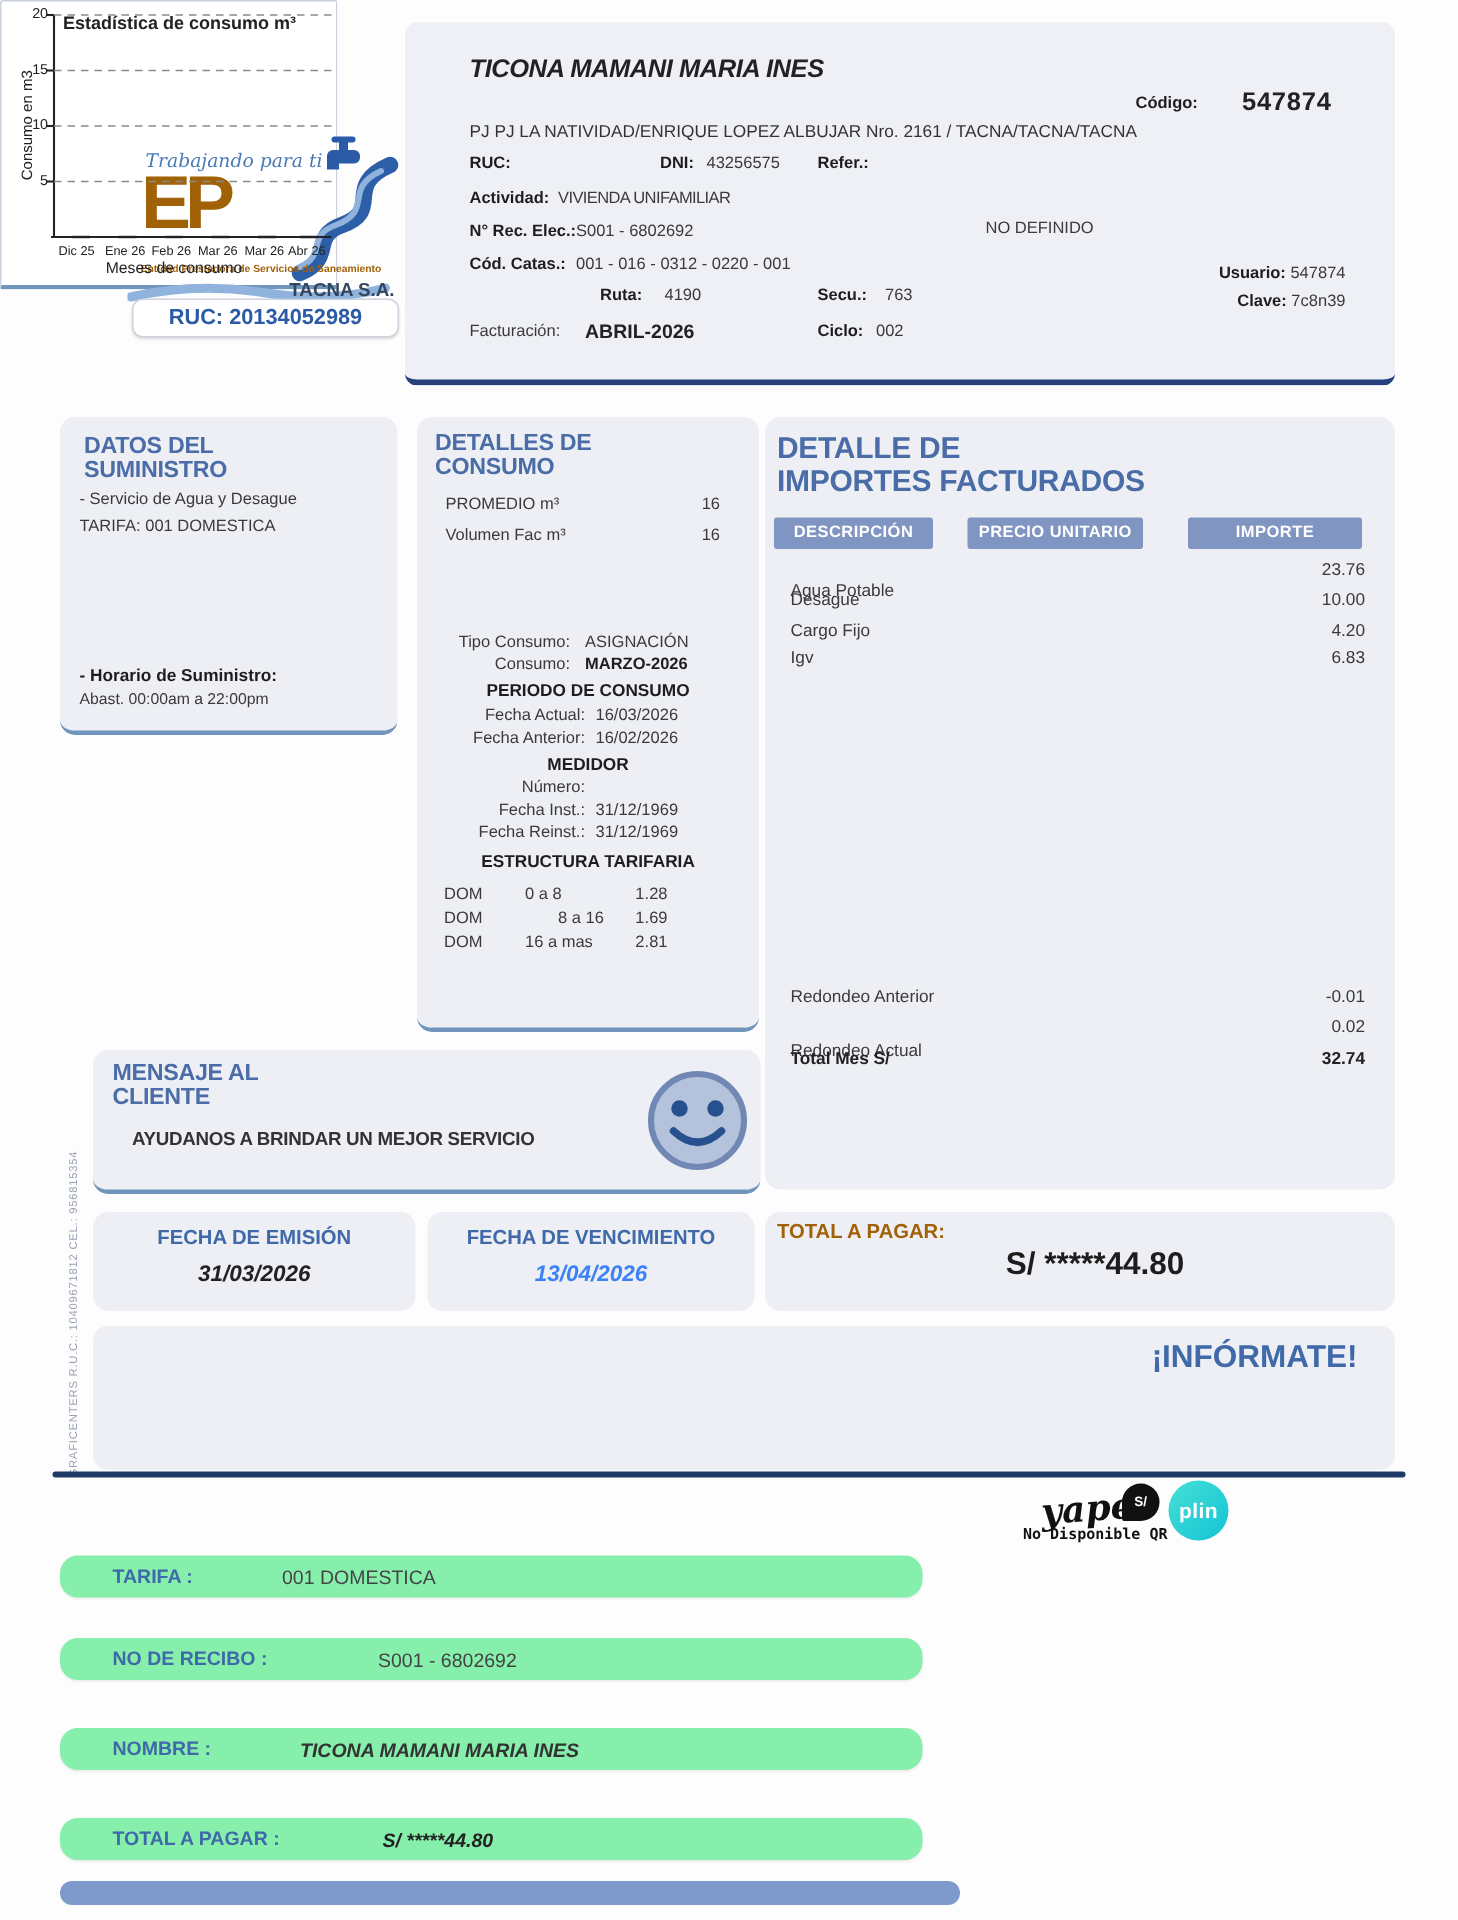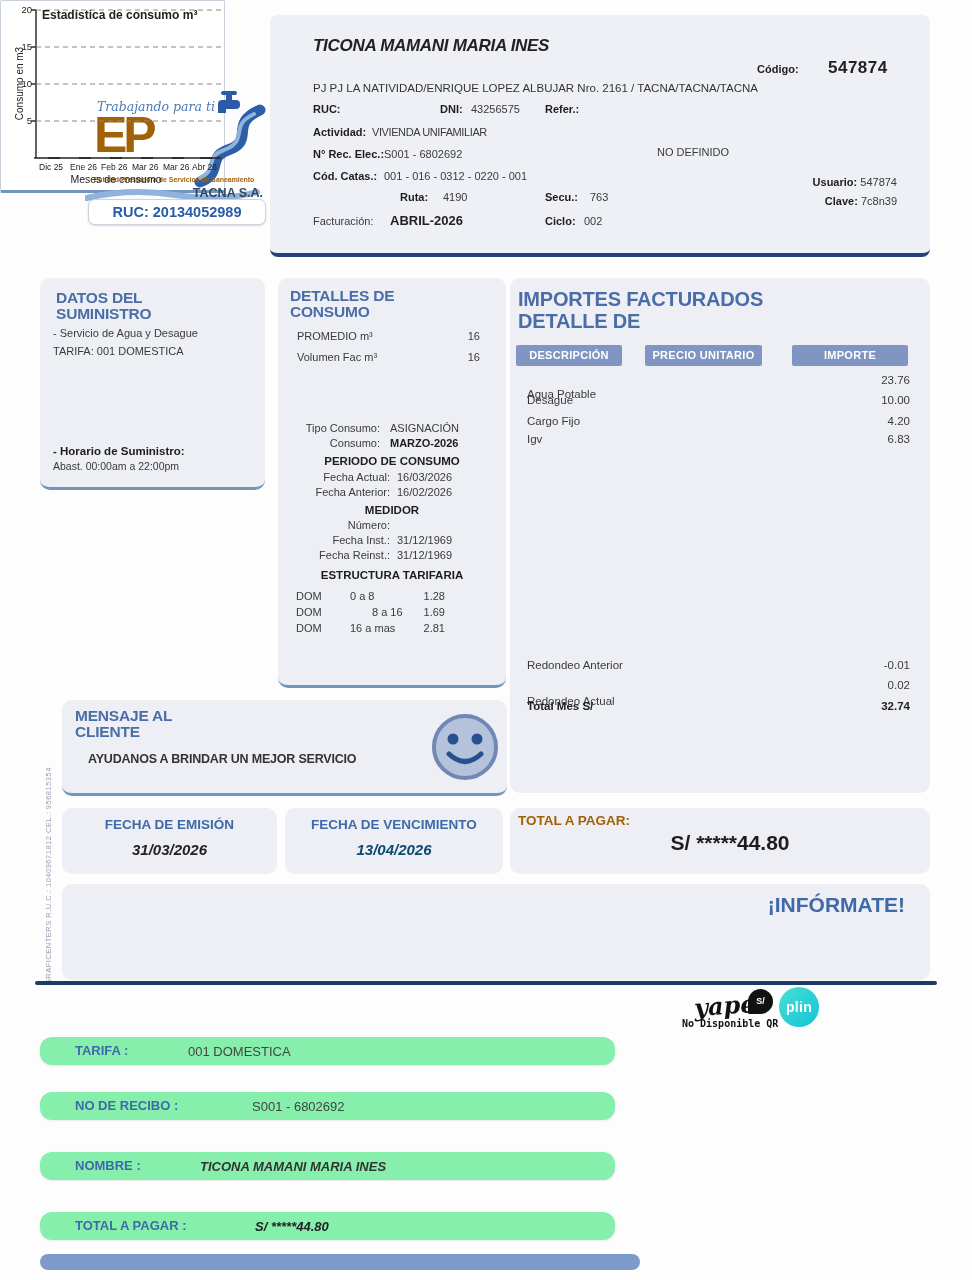--- a/index.html
+++ b/index.html
@@ -182,22 +182,22 @@
   <div class="abs val sm right" style="left:400px;top:590px;width:45px;">1.28</div>
   <div class="abs val sm" style="left:296px;top:606px;">DOM</div>
   <div class="abs val sm" style="left:350px;top:606px;margin-left:22px;">8 a 16</div>
   <div class="abs val sm right" style="left:400px;top:606px;width:45px;">1.69</div>
   <div class="abs val sm" style="left:296px;top:622px;">DOM</div>
   <div class="abs val sm" style="left:350px;top:622px;">16 a mas</div>
   <div class="abs val sm right" style="left:400px;top:622px;width:45px;">2.81</div>
 
   <div class="panel" style="left:510px;top:278px;width:420px;height:515px;"></div>
   <div class="abs stitle" style="left:518px;top:288px;font-size:20px;line-height:1.1;">
+    <div>DETALLE DE</div>
     <div>IMPORTES FACTURADOS</div>
-    <div>DETALLE DE</div>
   </div>
   <div class="chip" style="left:516px;top:345px;width:106px;">DESCRIPCIÓN</div>
   <div class="chip" style="left:645px;top:345px;width:117px;">PRECIO UNITARIO</div>
   <div class="chip" style="left:792px;top:345px;width:116px;">IMPORTE</div>
 
   <div class="irow-l" style="left:527px;top:388px;">Agua Potable</div>
   <div class="irow-v" style="top:374px;width:100px;">23.76</div>
   <div class="irow-l" style="left:527px;top:394px;">Desague</div>
   <div class="irow-v" style="top:394px;width:100px;">10.00</div>
   <div class="irow-l" style="left:527px;top:415px;">Cargo Fijo</div>
@@ -224,21 +224,21 @@
     <circle cx="47" cy="27" r="5.5" fill="#27508f"></circle>
     <path d="M19,42 Q35,57 51,42" fill="none" stroke="#27508f" stroke-width="5" stroke-linecap="round"></path>
   </svg>
 
   <div class="panel" style="left:62px;top:808px;width:215px;height:66px;"></div>
   <div class="abs" style="left:62px;top:817px;width:215px;text-align:center;font-size:13.5px;font-weight:bold;color:#3f69a8;">FECHA DE EMISIÓN</div>
   <div class="abs" style="left:62px;top:841px;width:215px;text-align:center;font-size:15px;font-weight:bold;font-style:italic;color:#222;">31/03/2026</div>
 
   <div class="panel" style="left:285px;top:808px;width:218px;height:66px;"></div>
   <div class="abs" style="left:285px;top:817px;width:218px;text-align:center;font-size:13.5px;font-weight:bold;color:#3f69a8;">FECHA DE VENCIMIENTO</div>
-  <div class="abs" style="left:285px;top:841px;width:218px;text-align:center;font-size:15px;font-weight:bold;font-style:italic;color:#0c4a6e;">13/04/2026</div>
+  <div class="abs" style="left:285px;top:841px;width:218px;text-align:center;font-size:15px;font-weight:bold;font-style:italic;color:#3b82f6;">13/04/2026</div>
 
   <div class="panel" style="left:510px;top:808px;width:420px;height:66px;"></div>
   <div class="abs" style="left:518px;top:813px;font-size:13.5px;font-weight:bold;color:#a16207;">TOTAL A PAGAR:</div>
   <div class="abs" style="left:560px;top:831px;width:340px;text-align:center;font-size:21px;font-weight:bold;color:#1d1d1d;">S/ *****44.80</div>
 
   <div class="panel" style="left:62px;top:884px;width:868px;height:96px;"></div>
   <div class="abs" style="left:62px;top:893px;width:843px;text-align:right;font-size:21px;font-weight:bold;color:#3f69a8;">¡INFÓRMATE!</div>
 
   <div id="vertical-credit" class="abs">GRAFICENTERS   R.U.C.: 10409671812  CEL.: 956815354</div>
 

